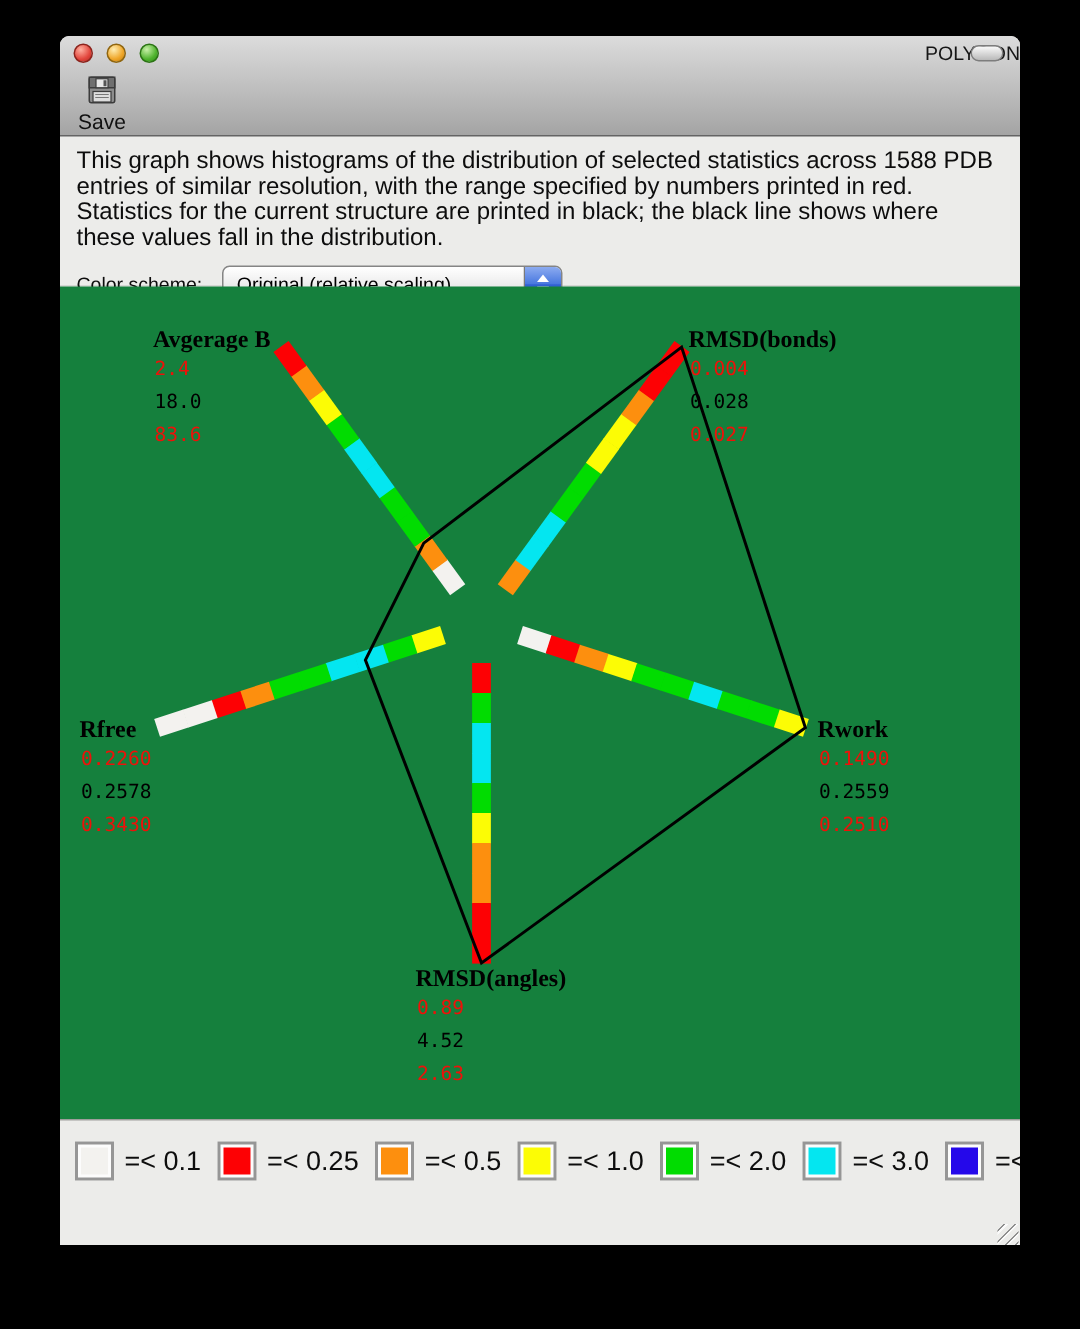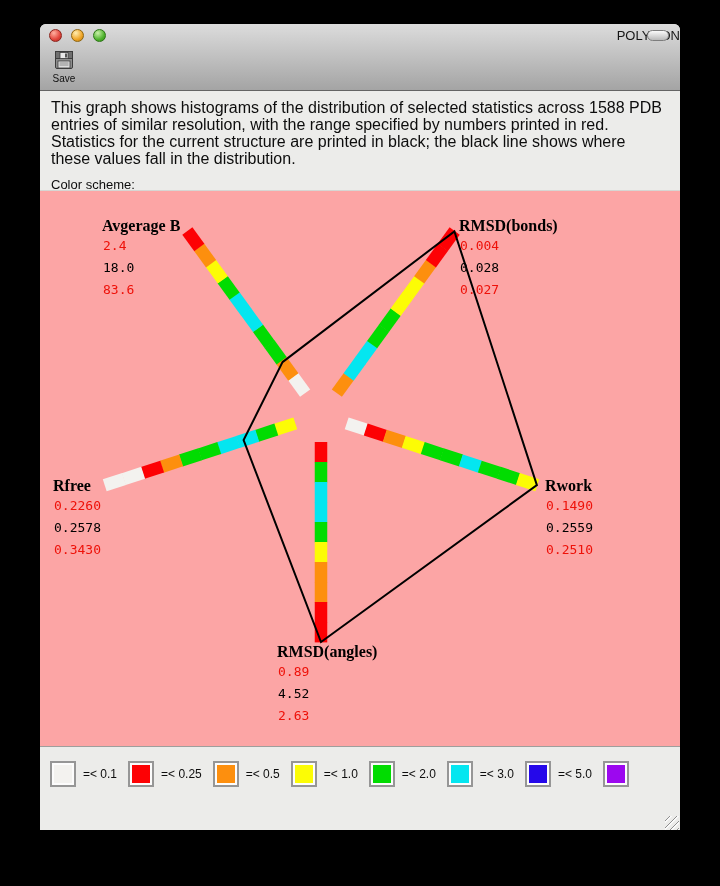--- a/index.html
+++ b/index.html
@@ -32,57 +32,57 @@
   .pill{
     position:absolute;right:11px;top:6px;width:22px;height:11px;border-radius:6px;
     background:linear-gradient(#fafafa,#b9b9b9);border:1px solid #7d7d7d;padding:0;
   }
   .toolbar{height:44px;display:flex;align-items:flex-start;padding-left:9px;}
   .tool-button{
     background:transparent;border:none;display:flex;flex-direction:column;align-items:center;
     padding:2px 3px;cursor:default;
   }
   .tool-button .ticon{width:24px;height:24px;display:block;}
-  .tool-button .tlabel{font-size:10px;color:#111;margin-top:1px;}
+  .tool-button .tlabel{font-size:14px;color:#111;margin-top:1px;}
   
   .desc-panel{
     height:100px;background:#ececea;padding:8px 11px;box-sizing:border-box;
     border-bottom:1px solid #d6d6d3;
   }
   .desc-panel p{margin:0 0 10px 0;font-size:16px;line-height:17px;color:#0d0d0d;}
   .scheme-row{display:flex;align-items:center;}
-  .scheme-label{font-size:13px;color:#0d0d0d;margin-right:13px;}
+  .scheme-label{font-size:13px;color:#0d0d0d;margin-right:13px;text-decoration:underline;}
   .popup{
     position:relative;width:225px;height:23px;border:1px solid #858585;border-radius:5px;
     background:linear-gradient(#ffffff,#efefef 45%,#d2d2d2);
     display:flex;align-items:center;cursor:default;box-shadow:0 1px 1px rgba(255,255,255,.7);
   }
   .popup-value{font-size:13px;color:#000;padding-left:9px;flex:1;white-space:nowrap;overflow:hidden;}
   .popup-cap{
     width:25px;height:100%;border-radius:0 4px 4px 0;margin-right:0;
     background:linear-gradient(#8cabf0,#4a79e0 48%,#2f5ed2 52%,#5f8ae8);
     border-left:1px solid #7a7a7a;box-sizing:border-box;
     display:flex;flex-direction:column;align-items:center;justify-content:center;gap:3px;
   }
   .arrow-up{width:0;height:0;border-left:4px solid transparent;border-right:4px solid transparent;border-bottom:5px solid #fff;}
   .arrow-down{width:0;height:0;border-left:4px solid transparent;border-right:4px solid transparent;border-top:5px solid #fff;}
   
-  .plot-panel{height:555px;background:#fca5a5;position:relative;}
+  .plot-panel{height:555px;background:#15803d;position:relative;}
   
   .legend-panel{
     height:85px;background:#ececea;border-top:1px solid #9e9e9c;
     padding:7px 10px;box-sizing:border-box;position:relative;
   }
   .legend-panel .ltext{margin:0;font-size:13px;line-height:17px;color:#0d0d0d;width:600px;}
   .bins-row{display:flex;align-items:center;margin-top:7px;}
   .swatch{
     width:18px;height:18px;border:2px solid #969696;background:#fcfcfc;padding:2px;flex:none;
   }
   .swatch .fill{width:100%;height:100%;}
-  .bin-label{font-size:12px;color:#0d0d0d;margin:0 11px 0 7px;white-space:nowrap;}
+  .bin-label{font-size:18px;color:#0d0d0d;margin:0 11px 0 7px;white-space:nowrap;}
   .resize-grip{
     position:absolute;right:1px;bottom:1px;width:14px;height:14px;
     background:repeating-linear-gradient(135deg,rgba(0,0,0,0) 0 3px,#8f8f8f 3px 4px,#fafafa 4px 5px);
     cursor:nwse-resize;
   }
 </style>
 </head>
 <body>
 
 <div class="window">
@@ -112,20 +112,27 @@
         </span>
         <span class="tlabel">Save</span>
       </button>
     </div>
   </div>
 
   <div class="desc-panel">
     <p>This graph shows histograms of the distribution of selected statistics across 1588 PDB entries of similar resolution, with the range specified by numbers printed in red.  Statistics for the current structure are printed in black; the black line shows where these values fall in the distribution.</p>
     <div class="scheme-row">
       <span class="scheme-label">Color scheme:</span>
+      <div class="popup">
+        <span class="popup-value">Original (relative scaling)</span>
+        <span class="popup-cap">
+          <span class="arrow-up"></span>
+            <span class="arrow-down"></span>
+        </span>
+      </div>
     </div>
   </div>
 
   <div class="plot-panel">
     <svg id="plot" width="640" height="555" viewBox="40 190 640 555">
         <g transform="translate(321,414) rotate(-126)">
           <rect x="27" y="-6.25" width="20.4" height="12.5" fill="#f3f2ef"></rect>
           <rect x="47" y="-6.25" width="20.4" height="12.5" fill="#fd8f0e"></rect>
           <rect x="67" y="-6.25" width="20.4" height="12.5" fill="#01dc01"></rect>
           <rect x="87" y="-6.25" width="20.4" height="12.5" fill="#01dc01"></rect>

